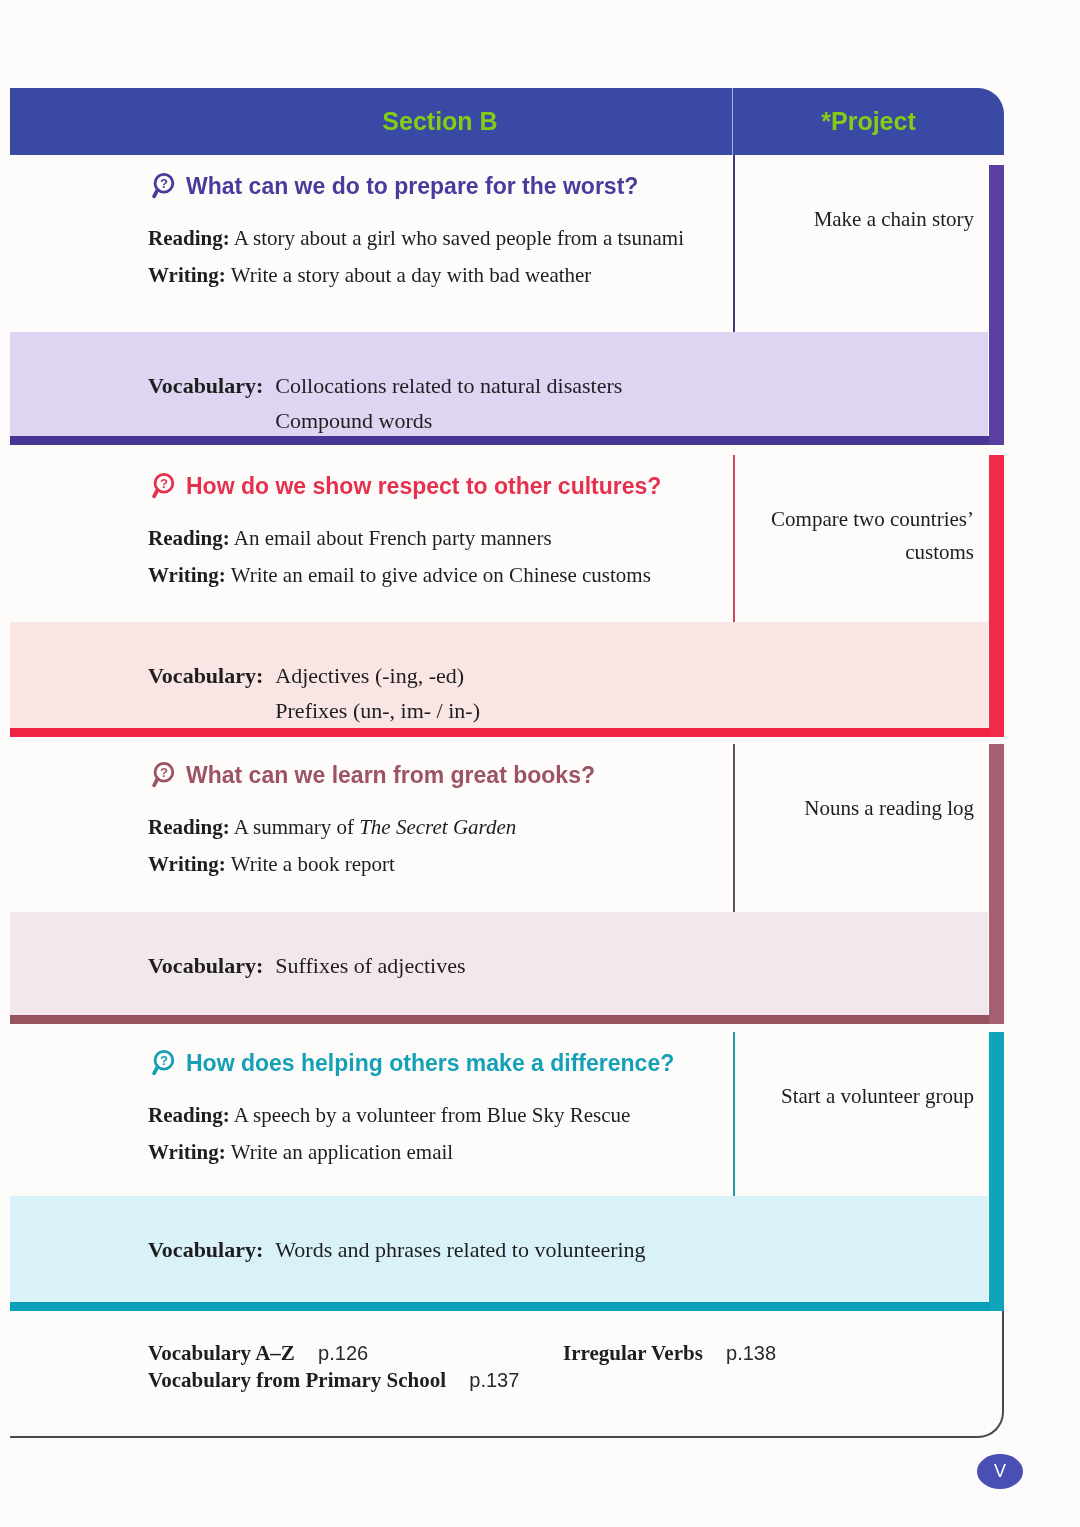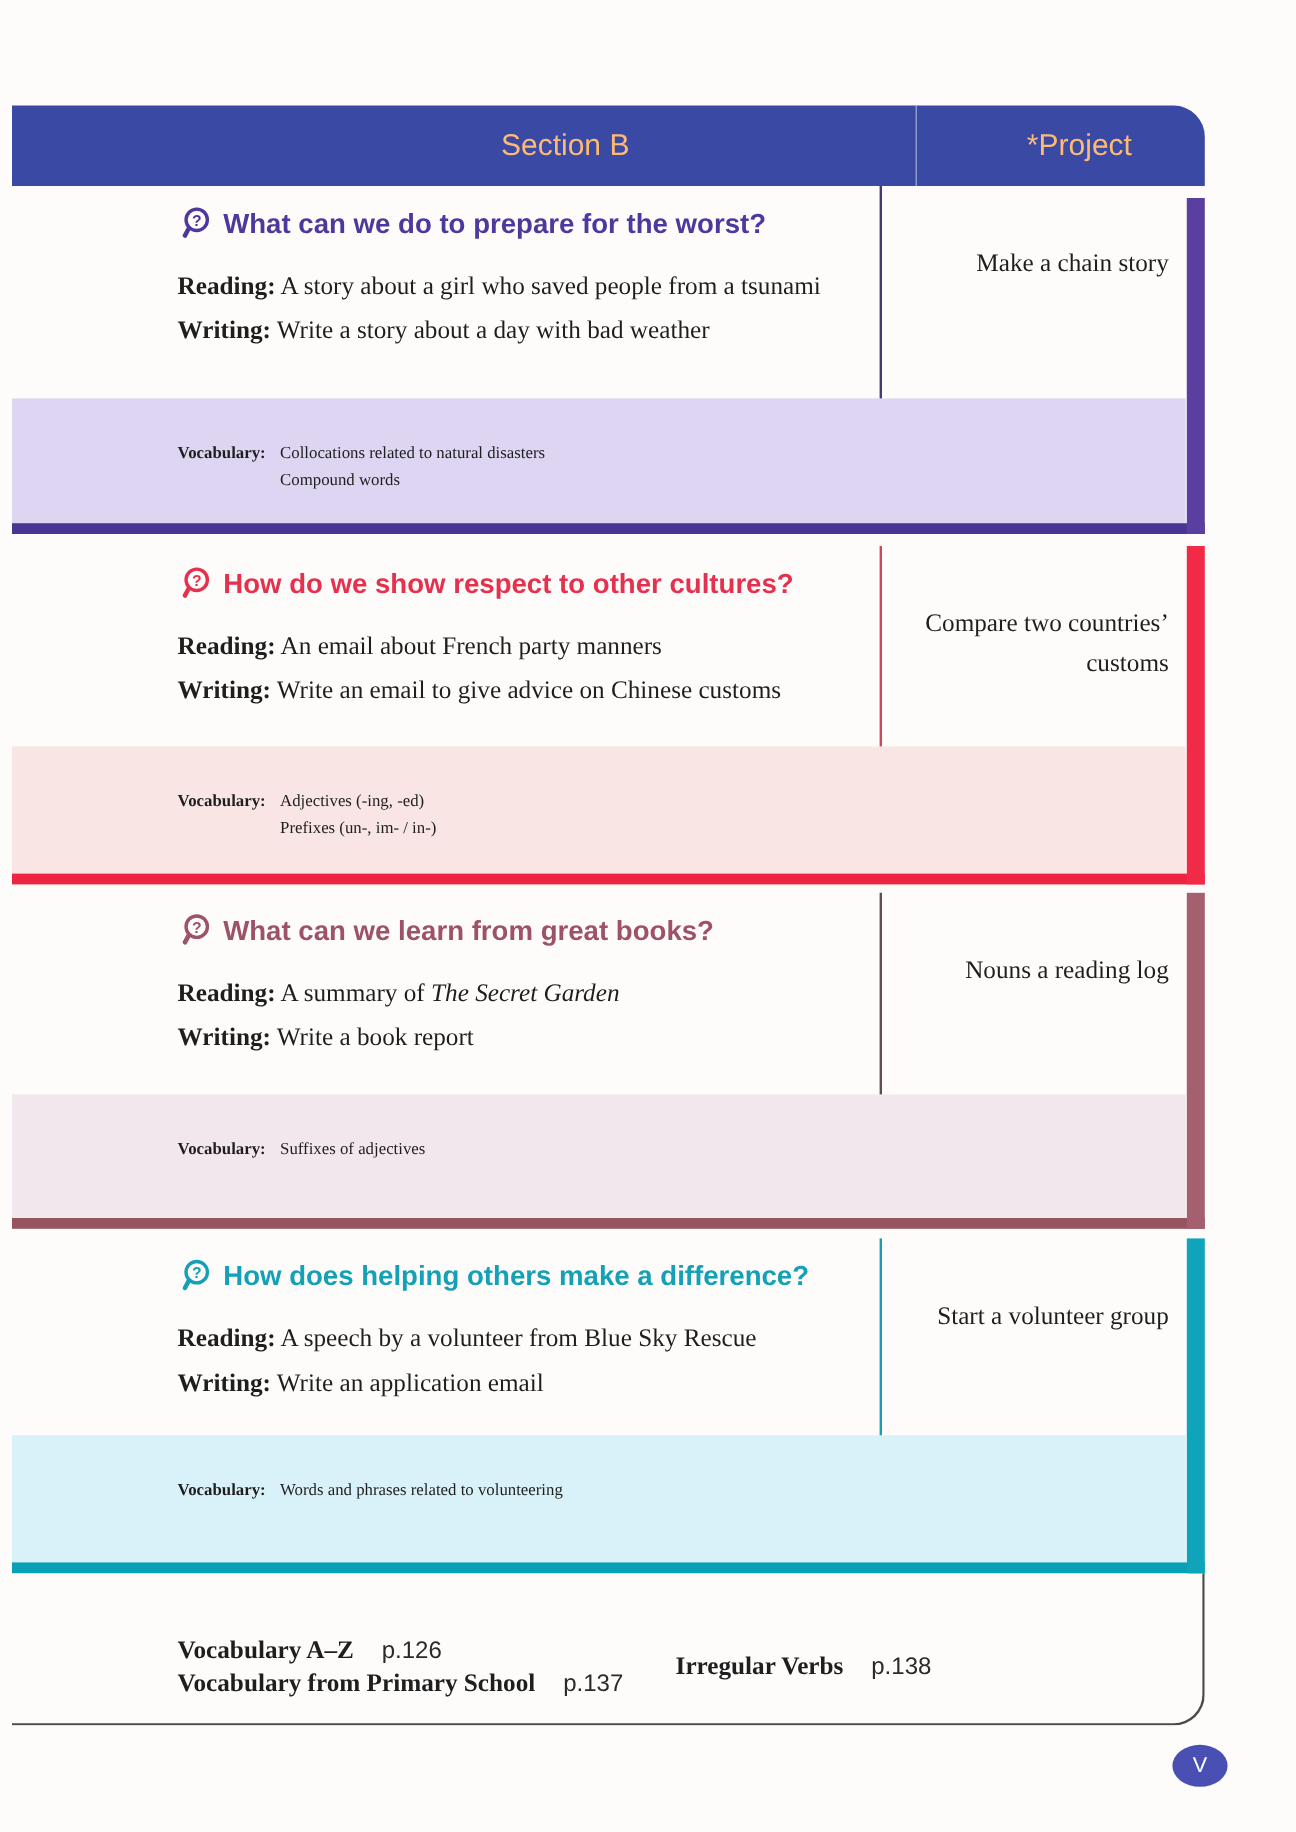--- a/index.html
+++ b/index.html
@@ -8,63 +8,63 @@
     background:#fdfcfb;
     font-family:"Liberation Serif","DejaVu Serif",serif;
     color:#1e1e1e;
     -webkit-font-smoothing:antialiased;
   }
   .page{position:absolute;left:10px;top:88px;width:994px;}
 
   
   .toc-header{display:flex;height:67px;background:#3a49a4;border-top-right-radius:26px;overflow:hidden;}
   .toc-header .hcell{display:flex;align-items:center;justify-content:center;
-    color:#fdba74;font-family:"Liberation Sans",sans-serif;font-weight:normal;font-size:25px;margin-left:31px;}
+    color:#84cc16;font-family:"Liberation Sans",sans-serif;font-weight:bold;font-size:25px;}
   .toc-header .hleft{width:723px;padding-left:138px;box-sizing:border-box;border-right:1px solid rgba(255,255,255,.55);}
   .toc-header .hright{flex:1;}
 
   
   .unit{position:relative;width:100%;}
   .side-bar{position:absolute;right:0;top:0;bottom:0;width:15px;background:var(--accent);}
   .unit-0 .side-bar{top:10px;}
   .unit-body{display:flex;box-sizing:border-box;}
   .unit-main{width:723px;box-sizing:border-box;padding:16px 10px 0 138px;}
   .unit-project{flex:1;box-sizing:border-box;border-left:2px solid var(--divider);
     padding:48px 30px 0 22px;font-size:21px;line-height:1.55;text-align:right;}
   .q-heading{display:flex;align-items:center;gap:8px;color:var(--heading);
     font-family:"Liberation Sans",sans-serif;font-weight:bold;font-size:23px;}
   .q-icon{flex:0 0 auto;overflow:visible;}
   .rw-line{font-size:21px;line-height:1.3;}
   .rw-line.reading{margin-top:24px;}
   .rw-line.writing{margin-top:10px;}
   .rw-label{font-weight:bold;}
   .it{font-style:italic;font-family:Liberation Serif, serif;}
   .vocab-band{display:flex;box-sizing:border-box;background:var(--band);
-    width:calc(100% - 16px);padding:36px 10px 0 138px;font-size:14px;line-height:1.6;}
+    width:calc(100% - 16px);padding:36px 10px 0 138px;font-size:22px;line-height:1.6;}
   .vocab-label{font-weight:bold;margin-right:12px;white-space:nowrap;}
   .vocab-lines{display:flex;flex-direction:column;}
   .bottom-bar{height:9px;background:var(--bar);width:100%;}
 
   .unit-0 .unit-body{height:177px;}
   .unit-0 .vocab-band{height:104px;}
   .unit-1{margin-top:10px;}
   .unit-1 .unit-body{height:167px;}
   .unit-1 .vocab-band{height:106px;}
   .unit-2{margin-top:7px;}
   .unit-2 .unit-body{height:168px;}
   .unit-2 .vocab-band{height:103px;}
   .unit-3{margin-top:8px;}
   .unit-3 .unit-body{height:164px;}
   .unit-3 .vocab-band{height:106px;}
 
   
   .card-footer{position:relative;height:127px;box-sizing:border-box;
     border-bottom:2px solid #4a4a4a;border-right:2px solid #4a4a4a;
     border-bottom-right-radius:26px;
-    padding:30px 0 0 138px;display:flex;align-items:center;}
+    padding:30px 0 0 138px;display:flex;align-items:flex-start;}
   .foot-col{display:flex;flex-direction:column;gap:2px;}
   .foot-col.left{width:415px;}
   .foot-line{font-size:21px;}
   .foot-title{font-weight:bold;}
   .foot-page{font-family:"Liberation Sans",sans-serif;font-size:20px;margin-left:18px;color:#2a2a2a;}
 
   
   .page-badge{position:absolute;left:977px;top:1454px;width:46px;height:35px;
     background:#4a4fb4;border-radius:50%;display:flex;align-items:center;justify-content:center;
     color:#fff;font-family:"Liberation Sans",sans-serif;font-size:18px;}

